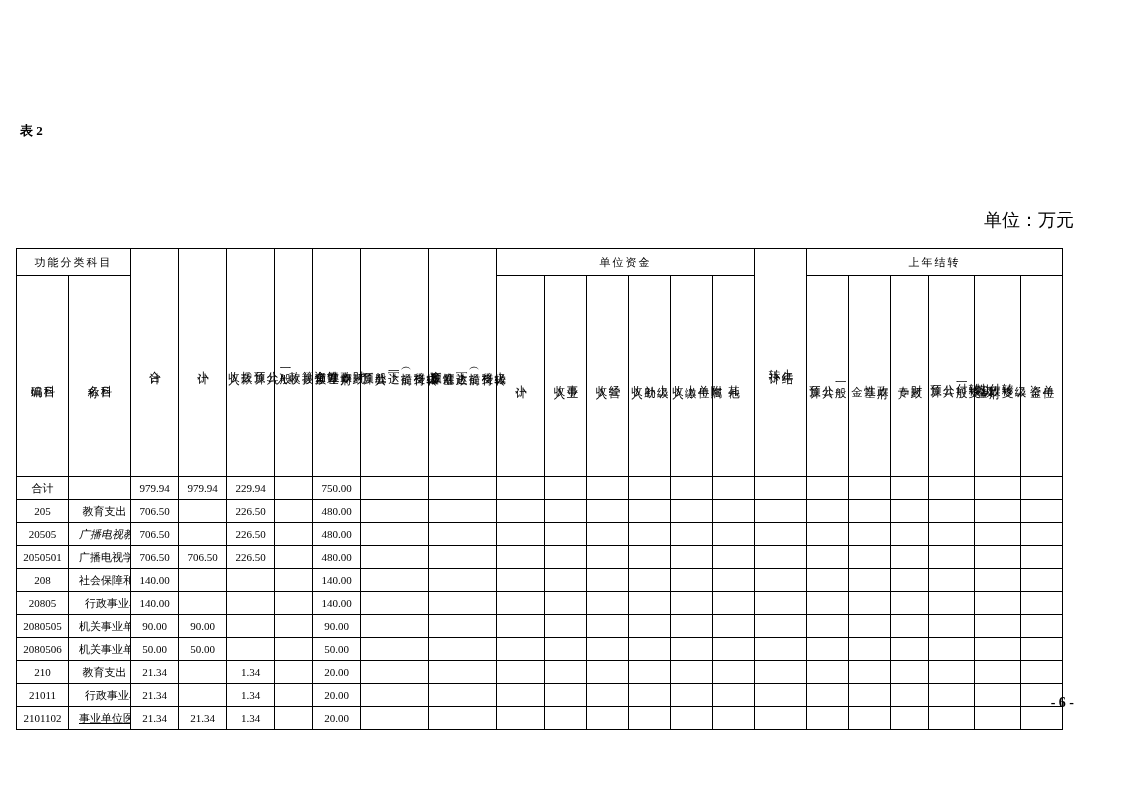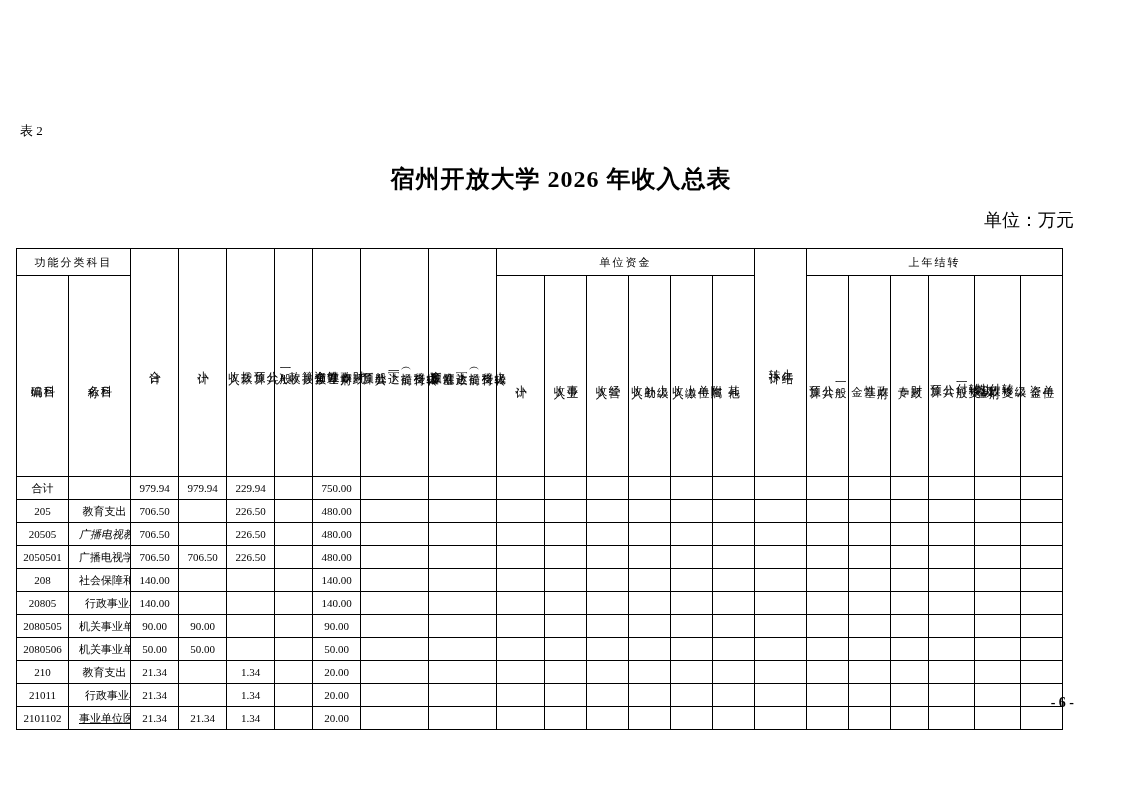--- a/index.html
+++ b/index.html
@@ -20,20 +20,21 @@
     left: 0; top: 0;
     width: 1122px;
     height: 793px;
   }
   .table-label {
     position: absolute;
     left: 20px;
     top: 122px;
     font-size: 13px;
     font-family: "Liberation Serif", serif;
+    font-weight: bold;
   }
   .doc-title {
     position: absolute;
     left: 0;
     top: 163px;
     width: 1122px;
     text-align: center;
     font-size: 24px;
     font-weight: bold;
     letter-spacing: 1px;
@@ -112,21 +113,20 @@
   }
   .row-h { height: 22px; }
 </style>
 </head>
 <body>
 
 <div class="page">
 
   <div class="table-label">表 2</div>
 
-  <div class="doc-title">宿州开放大学 2026 年收入总表</div>
 
   <div class="unit-note">单位：万元</div>
 
   <table class="budget">
     <colgroup>
       <col style="width:52px">
       <col style="width:62px">
       <col style="width:48px">
       <col style="width:48px">
       <col style="width:48px">

